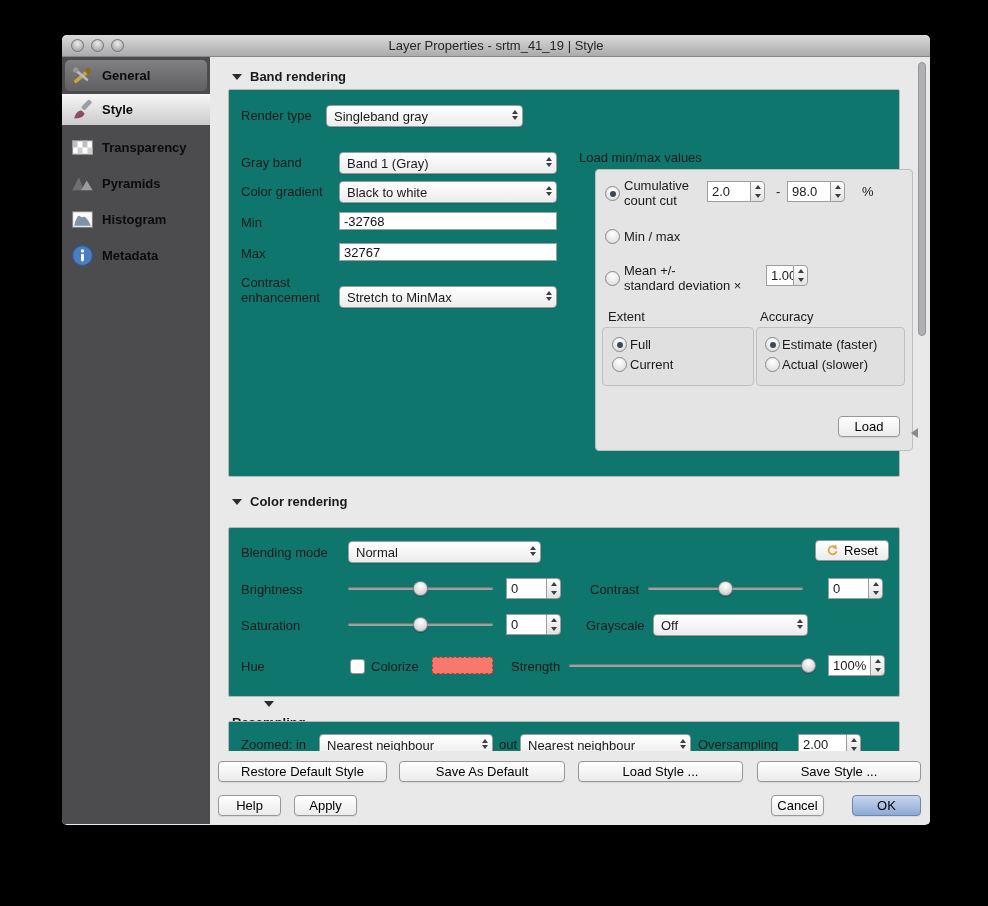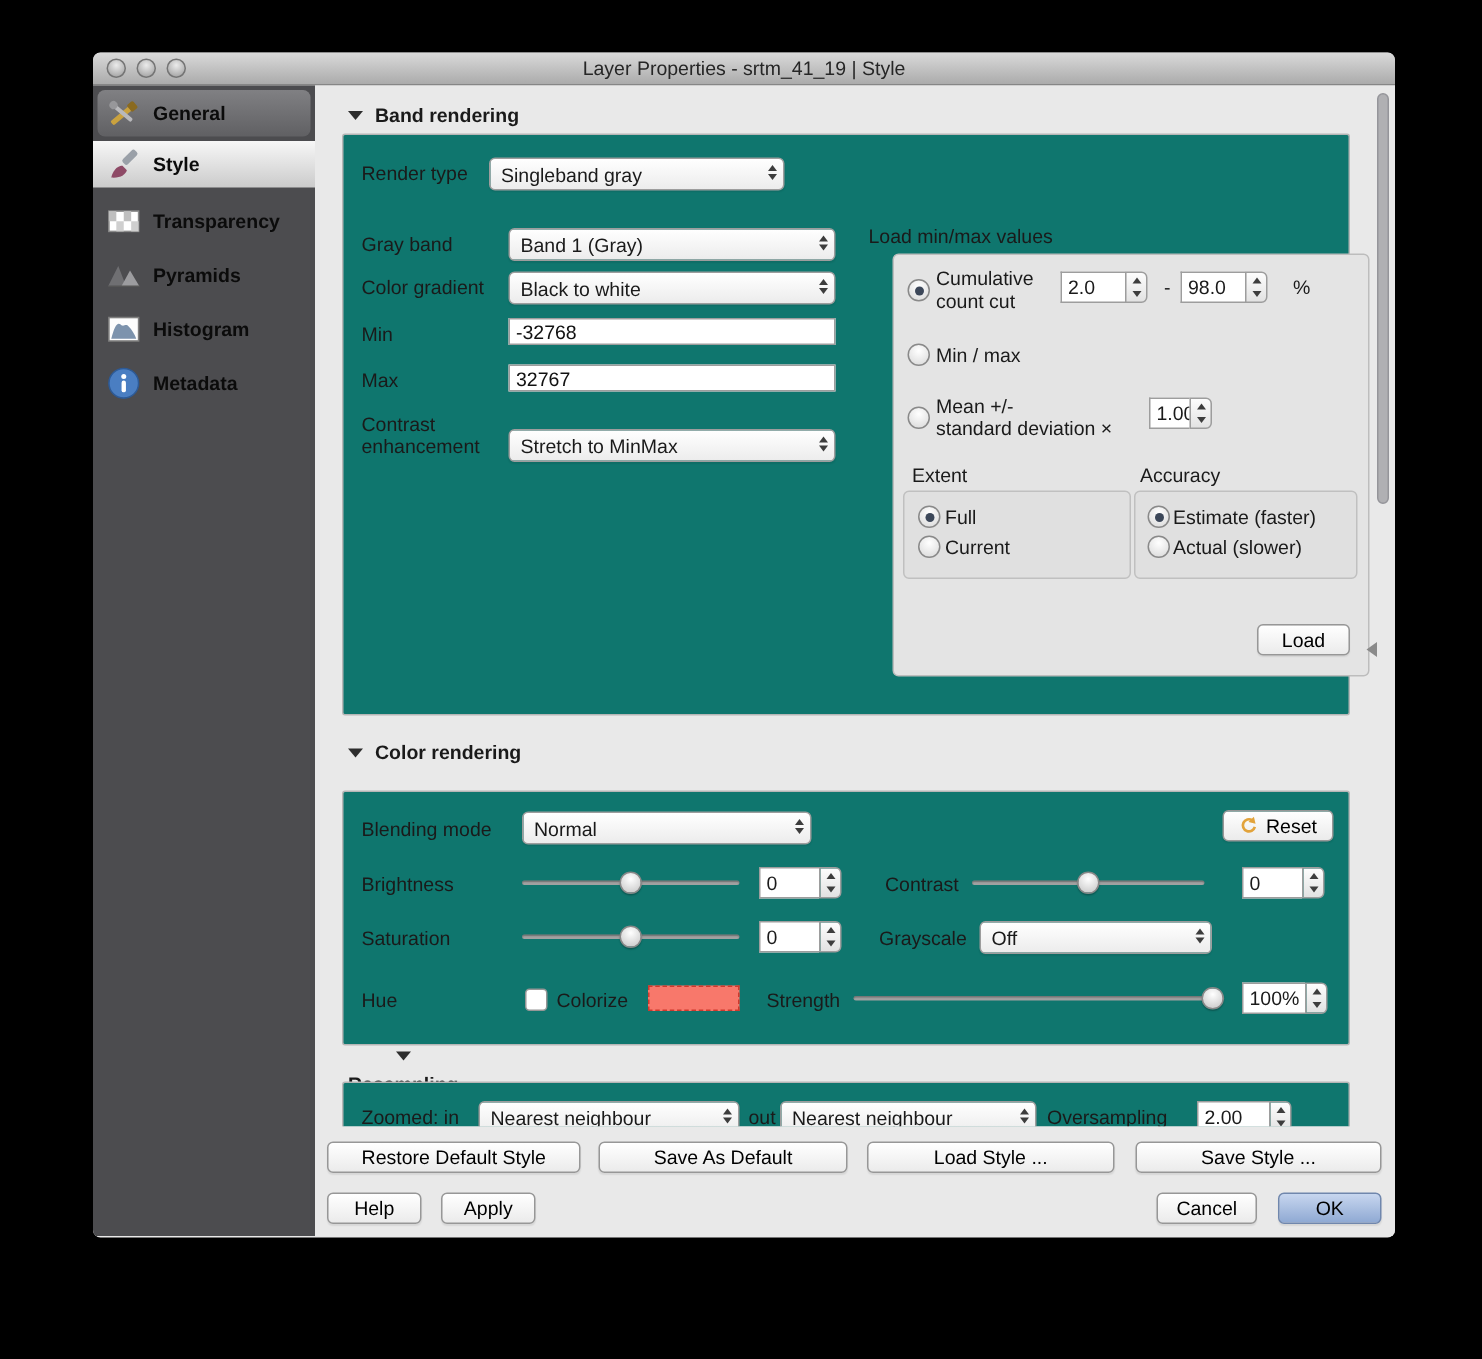--- a/index.html
+++ b/index.html
@@ -407,18 +407,18 @@
         <span class="collapse-tri"></span>
       </div>
 
       <div class="footer">
         <button class="btn" style="left:8px;top:10px;width:169px;">Restore Default Style</button>
         <button class="btn" style="left:189px;top:10px;width:166px;">Save As Default</button>
         <button class="btn" style="left:368px;top:10px;width:165px;">Load Style ...</button>
         <button class="btn" style="left:547px;top:10px;width:164px;">Save Style ...</button>
         <button class="btn" style="left:8px;top:44px;width:63px;">Help</button>
         <button class="btn" style="left:84px;top:44px;width:63px;">Apply</button>
-        <button class="btn" style="left:561px;top:44px;width:67px;">Cancel</button>
+        <button class="btn" style="left:561px;top:44px;width:53px;">Cancel</button>
         <button class="btn default" style="left:642px;top:44px;width:69px;">OK</button>
       </div>
     </div>
   </div>
 </div>
 
 </body></html>

